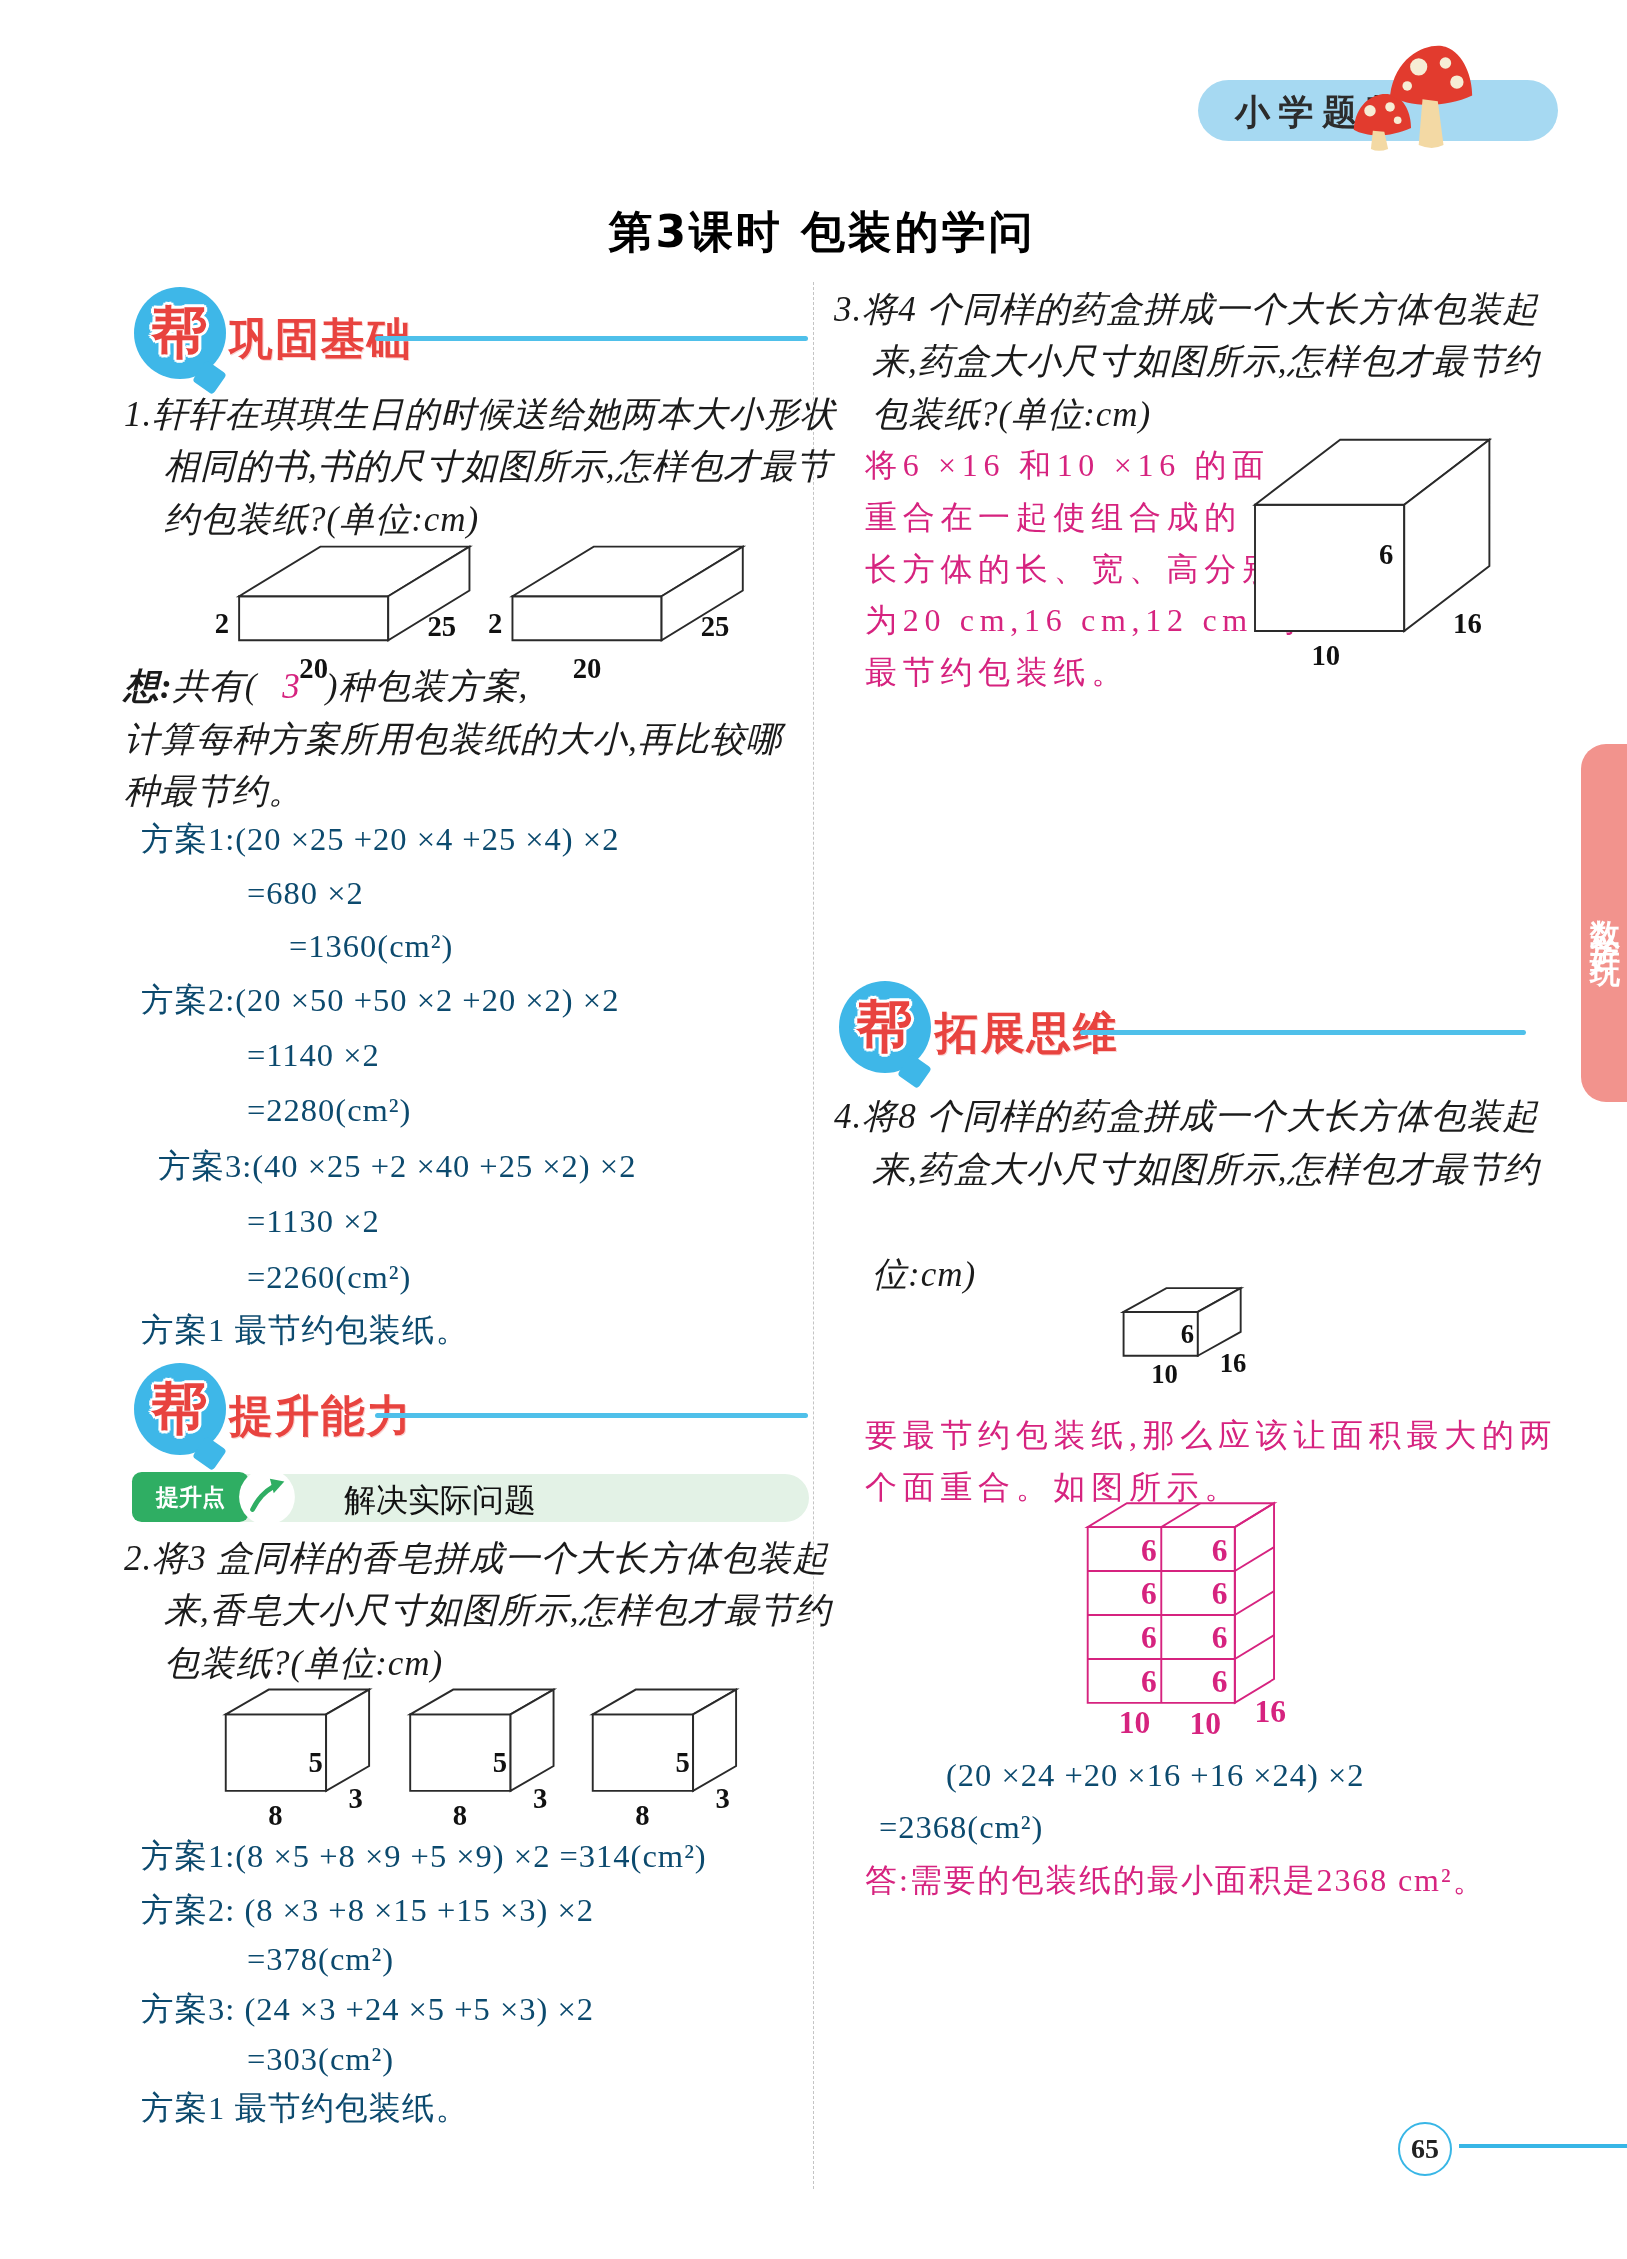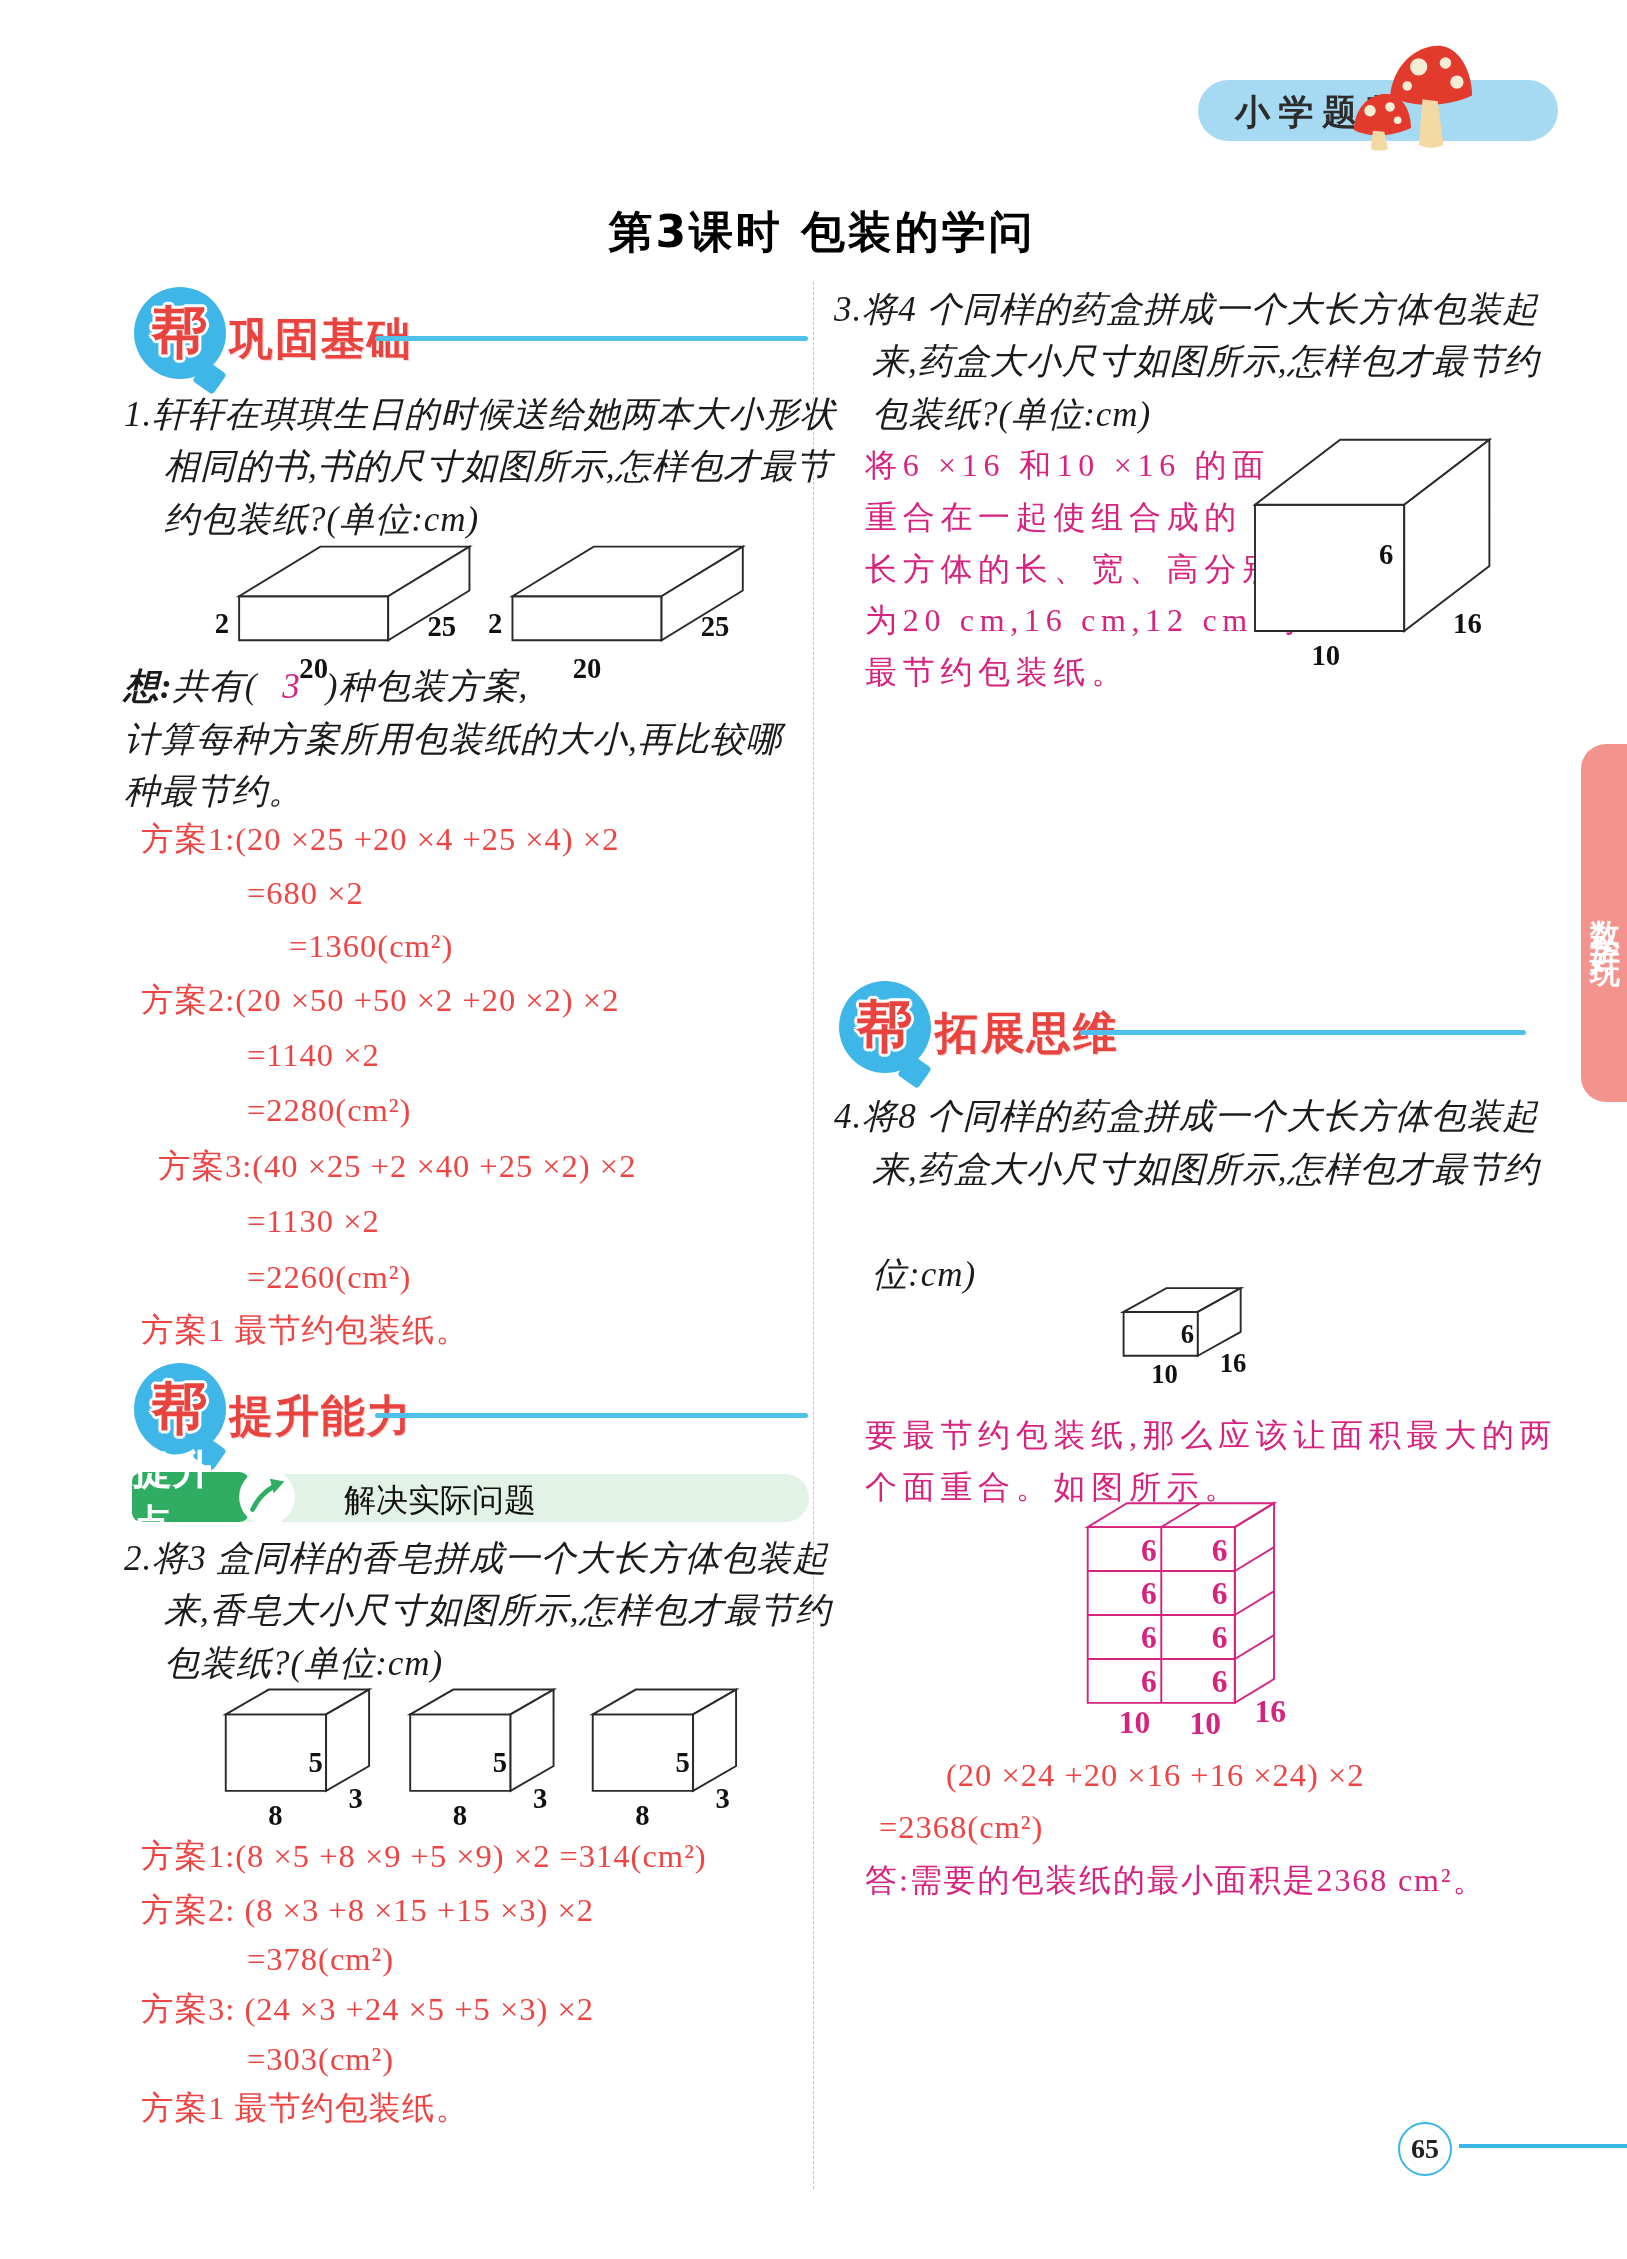--- a/index.html
+++ b/index.html
@@ -1,37 +1,37 @@
 <!DOCTYPE html>
 <html><head>
 <meta charset="utf-8">
 <style>
   html,body{margin:0;padding:0;background:#ffffff;}
   #page{position:relative;width:1628px;height:2260px;background:#ffffff;overflow:hidden;
         font-family:"Liberation Serif","DejaVu Serif",serif;}
   .abs{position:absolute;}
   
   .ptext{font-size:35px;line-height:1;color:#1b1b1b;white-space:nowrap;letter-spacing:1px;font-style:italic;}
-  .pink{font-size:32.5px;line-height:1;color:#ef4444;white-space:nowrap;letter-spacing:1px;}
+  .pink{font-size:32.5px;line-height:1;color:#0c4a6e;white-space:nowrap;letter-spacing:1px;}
   .pink-kai{font-size:32px;line-height:1;color:#d6237f;white-space:nowrap;letter-spacing:5.7px;}
   .bold-lead{font-weight:bold;}
   .ans-pink{color:#d6237f;padding:0 25px;}
   
   .blob{width:92px;height:92px;border-radius:50%;background:#3eb7e8;}
   .blob-tail{width:25px;height:25px;background:#3eb7e8;transform:rotate(35deg);border-radius:3.8px;}
   .bang{font-family:"DejaVu Sans","Liberation Sans",sans-serif;font-weight:bold;font-size:57px;
         color:#e8433f;line-height:1;
         text-shadow:-2.9px 0 #fff,2.9px 0 #fff,0 -2.9px #fff,0 2.9px #fff,-1.9px -1.9px #fff,1.9px 1.9px #fff,-1.9px 1.9px #fff,1.9px -1.9px #fff;}
   .sec-label{font-family:"DejaVu Sans","Liberation Sans",sans-serif;font-weight:bold;font-size:44px;
         color:#e8433f;line-height:1;letter-spacing:1.9px;text-shadow:1px 1px 0 #fad2d1;}
   .sec-line{height:4.8px;background:#4fc0ea;border-radius:2.9px;}
   
   .lift-bar{background:#e3f2e6;border-radius:25px;}
   .lift-badge{background:#2fae63;border-radius:9.6px;color:#fff;
-        font-family:"DejaVu Sans","Liberation Sans",sans-serif;font-weight:bold;font-size:40px;
+        font-family:"DejaVu Sans","Liberation Sans",sans-serif;font-weight:bold;font-size:23px;
         display:flex;align-items:center;justify-content:center;}
   .lift-topic{font-family:"DejaVu Sans","Liberation Sans",sans-serif;font-size:32px;color:#111;line-height:1;}
   .arrow-circle{width:52px;height:52px;border-radius:50%;background:#ffffff;box-shadow:0 0 0 1.9px #ffffff;}
   
   .brand-pill{background:#a6d9f2;border-radius:32px;}
   .brand-text{font-family:"DejaVu Sans","Liberation Sans",sans-serif;font-weight:bold;font-size:35px;
         color:#2c2c2c;letter-spacing:8.6px;line-height:1;}
   
   .title{font-family:"DejaVu Sans","Liberation Sans",sans-serif;font-weight:bold;font-size:44px;
         color:#000;text-align:center;letter-spacing:2.9px;}

